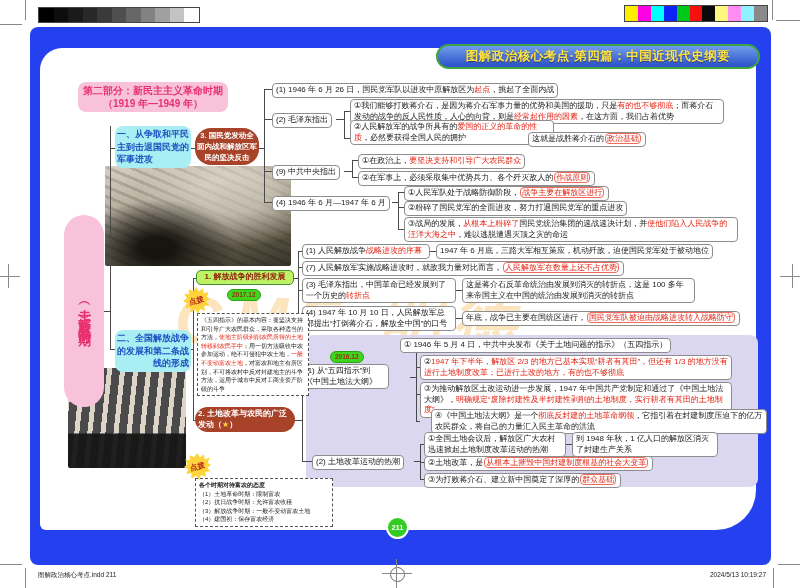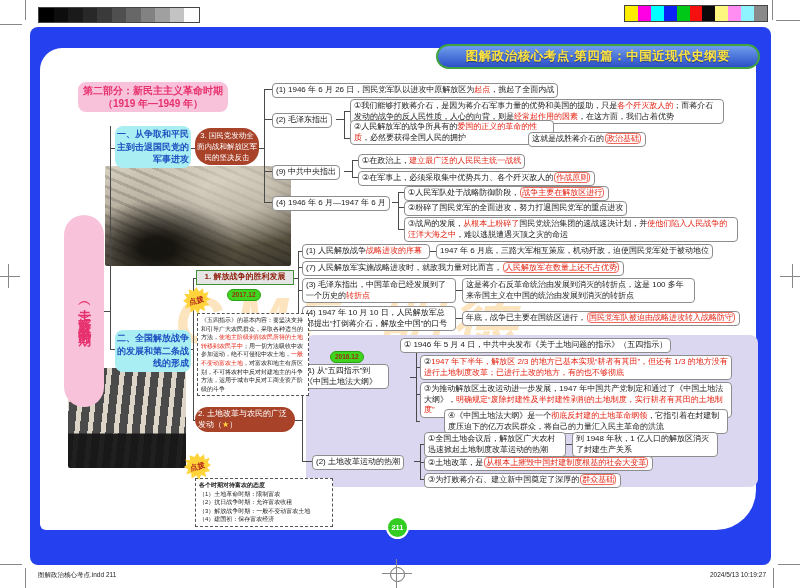--- a/index.html
+++ b/index.html
@@ -14,22 +14,22 @@
   .bar{position:absolute;display:flex;border:1px solid #444;z-index:6}
   .bar div{flex:1}
   .box{position:absolute;background:#fff;border:1px solid #8d8d8d;border-radius:4px;font-size:8px;line-height:10.5px;
        padding:1px 3px;color:#191919;white-space:nowrap;z-index:3;box-sizing:border-box}
   .multi{white-space:normal}
   .c-red{color:#e42313}
   .c-box{color:#e42313;border:1px solid #ef6a5a;border-radius:4px;padding:0 1px;margin:0 1px}
   .c-star{color:#ffd23f}
   .pink{background:#f8c3da;border:none;border-radius:8px;color:#e7316e;font-weight:bold}
   .cyan{background:#a8eef2;border:none;border-radius:8px;color:#1d51c2;font-weight:bold}
-  .brick{background:#a8432a;border:none;border-radius:16px;color:#fff;font-weight:normal}
-  .glabel{background:#e5e5e5;border:1px solid #3f8f35;border-radius:0;color:#8f2410;font-weight:bold}
+  .brick{background:#a8432a;border:none;border-radius:16px;color:#fff;font-weight:bold}
+  .glabel{background:#bef264;border:1px solid #3f8f35;border-radius:5px;color:#8f2410;font-weight:bold}
   .pill{position:absolute;background:#3fd41f;border:1px solid #2aa312;border-radius:6px;color:#9c2c10;font-weight:bold;
         font-size:6.5px;line-height:10px;padding:0 4px;z-index:5}
   .lav{position:absolute;background:#dcd7f0;border-radius:8px;z-index:1}
   .lh{position:absolute;border-top:1px solid #4a4a4a;height:0;z-index:2}
   .lv{position:absolute;border-left:1px solid #4a4a4a;width:0;z-index:2}
   .mark{position:absolute;z-index:7;background:#888}
   .mh{height:1px}.mv{width:1px}
   .note{position:absolute;background:#fff;border:1px dashed #555;font-size:6px;line-height:8.6px;color:#222;
         padding:2px 3px;z-index:4;box-sizing:border-box}
   .note .nt{font-weight:bold}
@@ -107,21 +107,21 @@
   <div class="ribbon-inner">图解政治核心考点·第四篇：中国近现代史纲要</div>
 </div>
 
 <div class="wm" style="left:175px;top:278px">GME 明德</div>
 
 <div class="box pink multi" style="left:78px;top:82px;width:150px;font-size:10px;line-height:13px;text-align:center;white-space:pre-line;padding:2px">第二部分：新民主主义革命时期
 （1919 年—1949 年）</div>
 
 <div class="box pink vert" style="left:64px;top:215px;width:40px;height:192px;font-size:13px;letter-spacing:3px;display:flex;align-items:center;justify-content:center;border-radius:20px">（十二）解放战争时期</div>
 
-<div class="box cyan multi" style="left:115px;top:126px;width:76px;font-size:9px;line-height:12.5px;text-align:right;padding:2px">一、从争取和平民主到击退国民党的军事进攻</div>
+<div class="box cyan multi" style="left:115px;top:126px;width:76px;font-size:9px;line-height:12.5px;text-align:left;padding:2px">一、从争取和平民主到击退国民党的军事进攻</div>
 
 <div class="box brick multi" style="left:195px;top:128px;width:64px;font-size:7.5px;line-height:11px;text-align:center;padding:2px">3. 国民党发动全面内战和解放区军民的坚决反击</div>
 
 <div class="box cyan multi" style="left:115px;top:330px;width:76px;font-size:9px;line-height:12.5px;text-align:right;padding:2px">二、全国解放战争的发展和第二条战线的形成</div>
 
 <div class="photo photo1" style="left:105px;top:166px;width:186px;height:100px"></div>
 <div class="photo photo2" style="left:68px;top:368px;width:118px;height:100px"></div>
 
 <div class="lh" style="left:104px;top:311px;width:6px"></div>
 <div class="lv" style="left:110px;top:126px;height:223px"></div>
@@ -136,31 +136,31 @@
 <div class="lh" style="left:264px;top:171px;width:8px"></div>
 <div class="lh" style="left:264px;top:202px;width:8px"></div>
 
 <div class="box" style="left:272px;top:83px"><span>(1) 1946 年 6 月 26 日，国民党军队以进攻中原解放区为</span><span class="c-red">起点</span><span>，挑起了全面内战</span></div>
 
 <div class="box" style="left:272px;top:113px">(2) 毛泽东指出</div>
 <div class="lh" style="left:336px;top:119px;width:8px"></div>
 <div class="lv" style="left:344px;top:111px;height:27px"></div>
 <div class="lh" style="left:344px;top:111px;width:6px"></div>
 <div class="lh" style="left:344px;top:138px;width:6px"></div>
-<div class="box multi" style="left:350px;top:99px;width:374px"><span>①我们能够打败蒋介石，是因为蒋介石军事力量的优势和美国的援助，只是</span><span class="c-red">各个歼灭敌人的</span><span>；而蒋介石发动的战争的反人民性质，人心的向背，则是</span><span class="c-red">经常起作用的因素</span><span>，在这方面，我们占着优势</span></div>
+<div class="box multi" style="left:350px;top:99px;width:374px"><span>①我们能够打败蒋介石，是因为蒋介石军事力量的优势和美国的援助，只是</span><span class="c-red">有的也不够彻底</span><span>；而蒋介石发动的战争的反人民性质，人心的向背，则是</span><span class="c-red">经常起作用的因素</span><span>，在这方面，我们占着优势</span></div>
 <div class="box multi" style="left:350px;top:120px;width:204px"><span>②人民解放军的战争所具有的</span><span class="c-red">爱国的正义的革命的性质</span><span>，必然要获得全国人民的拥护</span></div>
 <div class="lh" style="left:522px;top:138px;width:6px"></div>
 <div class="box" style="left:528px;top:132px"><span>这就是战胜蒋介石的</span><span class="c-box">政治基础</span></div>
 
 <div class="box" style="left:272px;top:165px">(9) 中共中央指出</div>
 <div class="lh" style="left:344px;top:171px;width:8px"></div>
 <div class="lv" style="left:352px;top:160px;height:17px"></div>
 <div class="lh" style="left:352px;top:160px;width:6px"></div>
 <div class="lh" style="left:352px;top:177px;width:6px"></div>
-<div class="box" style="left:358px;top:154px"><span>①在政治上，</span><span class="c-red">建立最广泛的人民民主统一战线</span></div>
+<div class="box" style="left:358px;top:154px"><span>①在政治上，</span><span class="c-red">要坚决支持和引导广大农民群众</span></div>
 <div class="box" style="left:358px;top:171px"><span>②在军事上，必须采取集中优势兵力、各个歼灭敌人的</span><span class="c-box">作战原则</span></div>
 
 <div class="box" style="left:272px;top:196px">(4) 1946 年 6 月—1947 年 6 月</div>
 <div class="lh" style="left:392px;top:202px;width:6px"></div>
 <div class="lv" style="left:398px;top:192px;height:37px"></div>
 <div class="lh" style="left:398px;top:192px;width:6px"></div>
 <div class="lh" style="left:398px;top:207px;width:6px"></div>
 <div class="lh" style="left:398px;top:229px;width:6px"></div>
 <div class="box" style="left:404px;top:186px"><span>①人民军队处于战略防御阶段，</span><span class="c-box">战争主要在解放区进行</span></div>
 <div class="box" style="left:404px;top:201px"><span>②粉碎了国民党军的全面进攻，努力打退国民党军的重点进攻</span></div>
@@ -221,21 +221,21 @@
 <div class="box multi" style="left:301px;top:364px;width:88px">(1) 从“五四指示”到《中国土地法大纲》</div>
 <div class="lh" style="left:410px;top:377px;width:6px"></div>
 <div class="lv" style="left:416px;top:344px;height:77px"></div>
 <div class="lh" style="left:416px;top:344px;width:4px"></div>
 <div class="lh" style="left:416px;top:367px;width:4px"></div>
 <div class="lh" style="left:416px;top:394px;width:4px"></div>
 <div class="lh" style="left:416px;top:421px;width:4px"></div>
 <div class="box" style="left:400px;top:338px"><span>① 1946 年 5 月 4 日，中共中央发布《关于土地问题的指示》（五四指示）</span></div>
 <div class="box multi" style="left:420px;top:355px;width:312px"><span>②</span><span class="c-red">1947 年下半年，解放区 2/3 的地方已基本实现“耕者有其田”，但还有 1/3 的地方没有进行土地制度改革；已进行土改的地方，有的也不够彻底</span></div>
 <div class="box multi" style="left:420px;top:382px;width:312px"><span>③为推动解放区土改运动进一步发展，1947 年中国共产党制定和通过了《中国土地法大纲》，</span><span class="c-red">明确规定“废除封建性及半封建性剥削的土地制度，实行耕者有其田的土地制度”</span></div>
-<div class="box multi" style="left:444px;top:409px;width:284px"><span>④《中国土地法大纲》是一个</span><span class="c-red">彻底反封建的土地革命纲领</span><span>，它指引着在封建制度压迫下的亿万农民群众，将自己的力量汇入民主革命的洪流</span></div>
+<div class="box multi" style="left:431px;top:409px;width:336px"><span>④《中国土地法大纲》是一个</span><span class="c-red">彻底反封建的土地革命纲领</span><span>，它指引着在封建制度压迫下的亿万农民群众，将自己的力量汇入民主革命的洪流</span></div>
 
 <div class="box" style="left:312px;top:455px">(2) 土地改革运动的热潮</div>
 <div class="lh" style="left:414px;top:461px;width:6px"></div>
 <div class="lv" style="left:420px;top:444px;height:35px"></div>
 <div class="lh" style="left:420px;top:444px;width:4px"></div>
 <div class="lh" style="left:420px;top:462px;width:4px"></div>
 <div class="lh" style="left:420px;top:479px;width:4px"></div>
 <div class="box multi" style="left:424px;top:432px;width:142px"><span>①全国土地会议后，解放区广大农村迅速掀起土地制度改革运动的热潮</span></div>
 <div class="lh" style="left:566px;top:444px;width:6px"></div>
 <div class="box multi" style="left:572px;top:432px;width:146px"><span>到 1948 年秋，1 亿人口的解放区消灭了封建生产关系</span></div>

